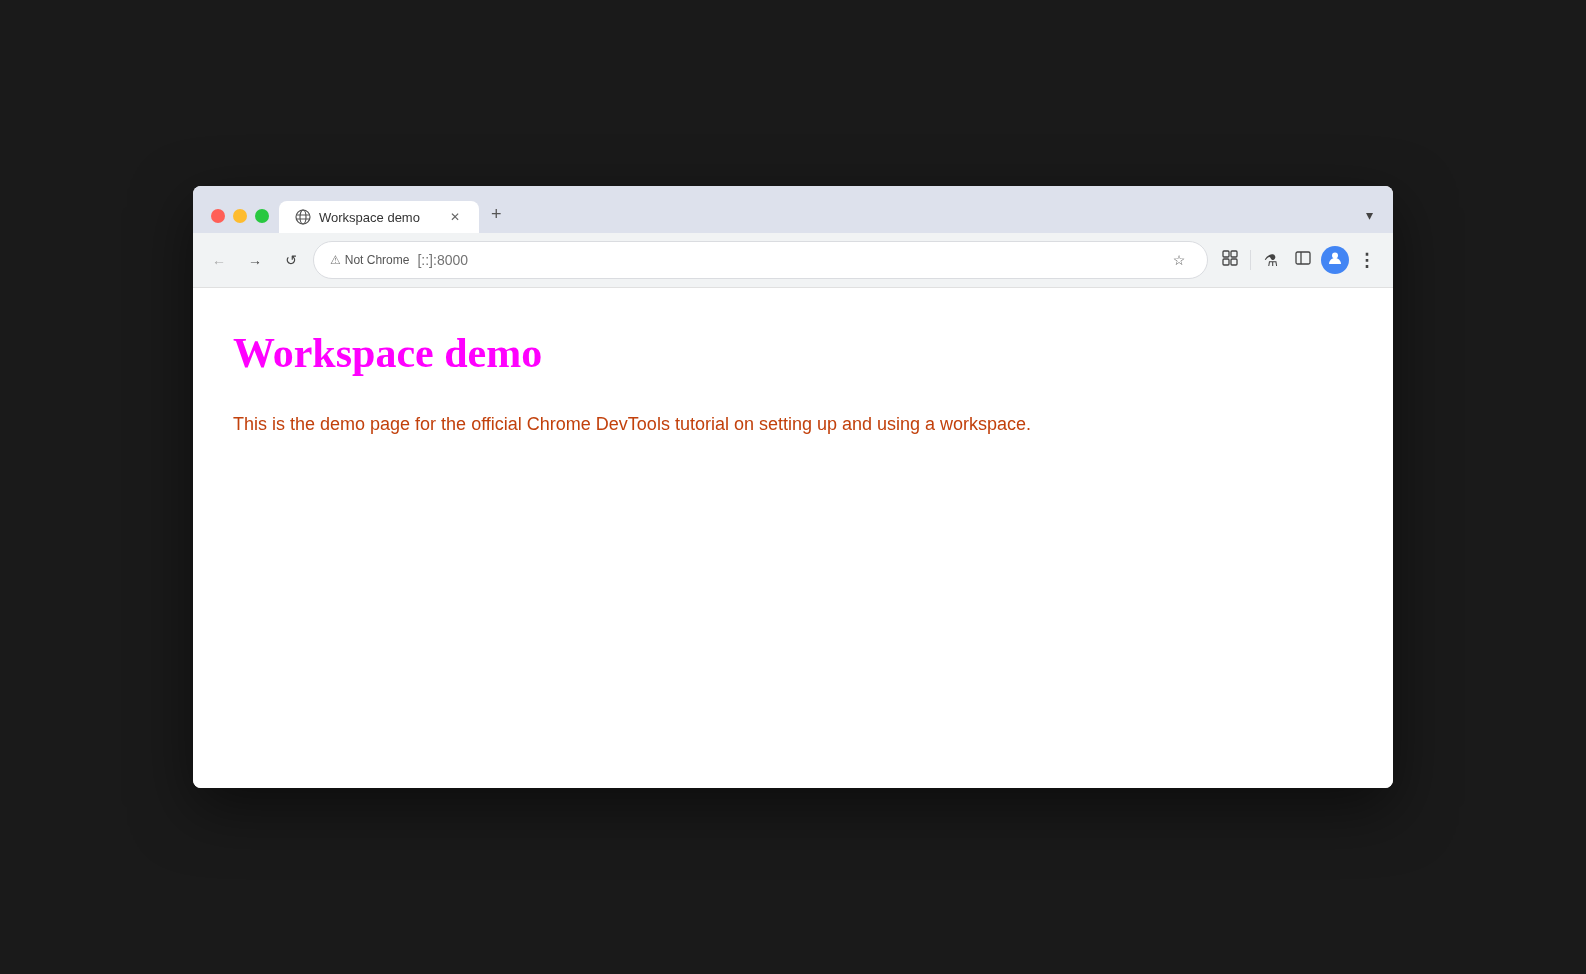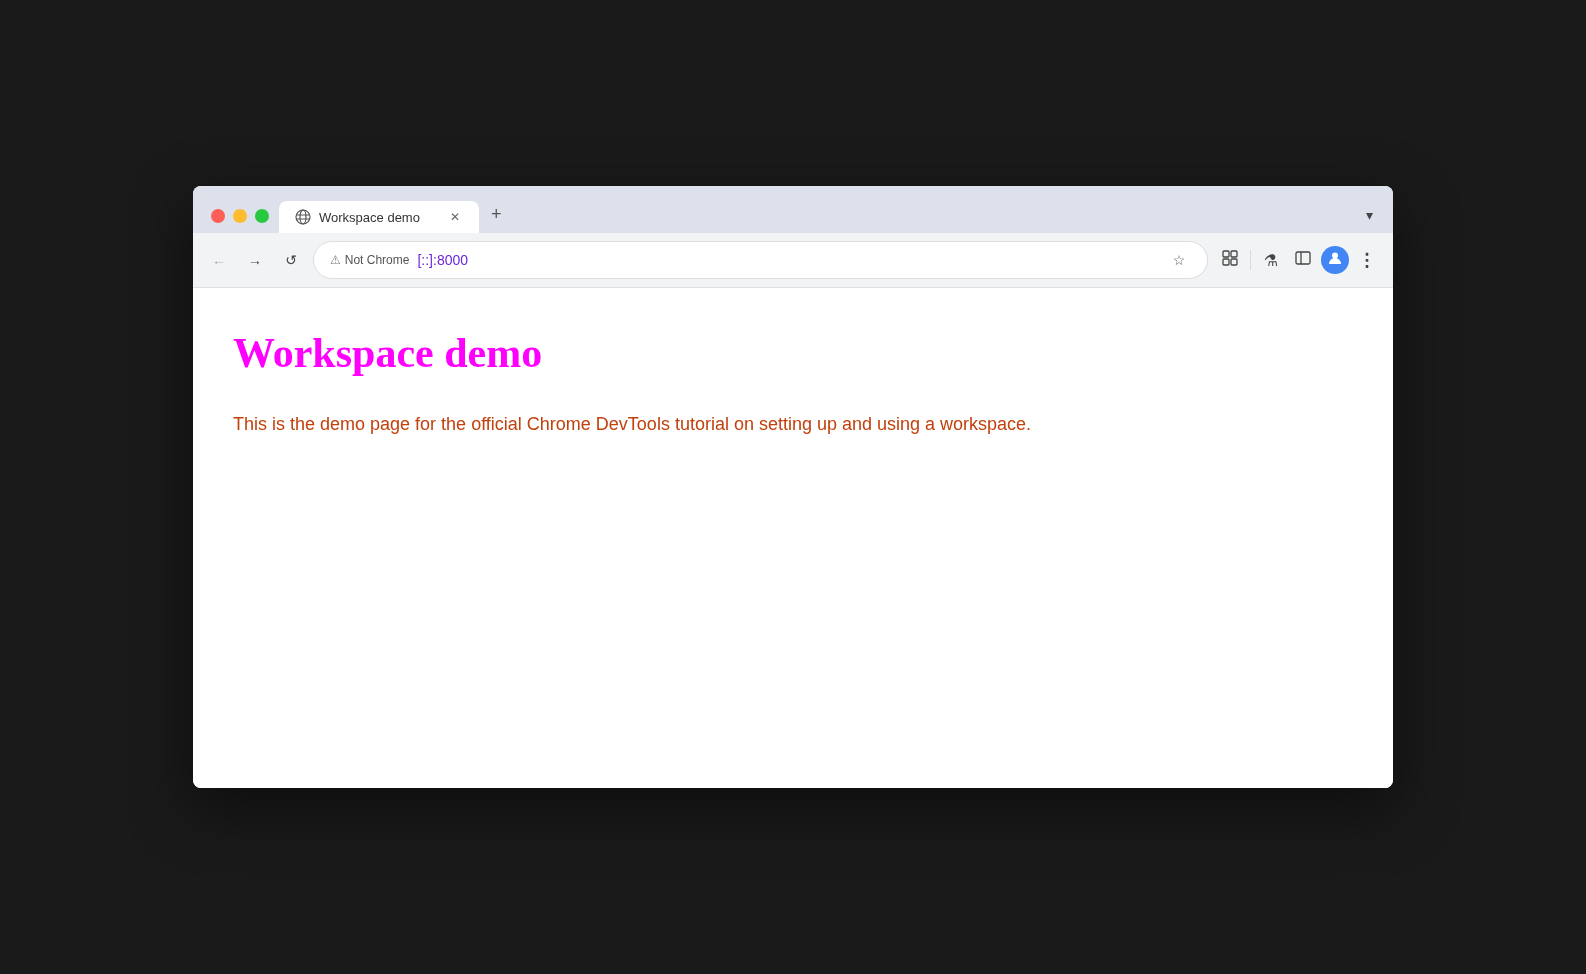--- a/index.html
+++ b/index.html
@@ -164,21 +164,21 @@
       font-size: 12px;
     }
 
     .security-icon {
       font-size: 12px;
       color: #777;
     }
 
     .url-text {
       font-size: 14px;
-      color: #6d28d9;
+      color: #737373;
       flex: 1;
     }
 
     .address-bar-actions {
       display: flex;
       align-items: center;
       gap: 4px;
     }
 
     .address-action-btn {

